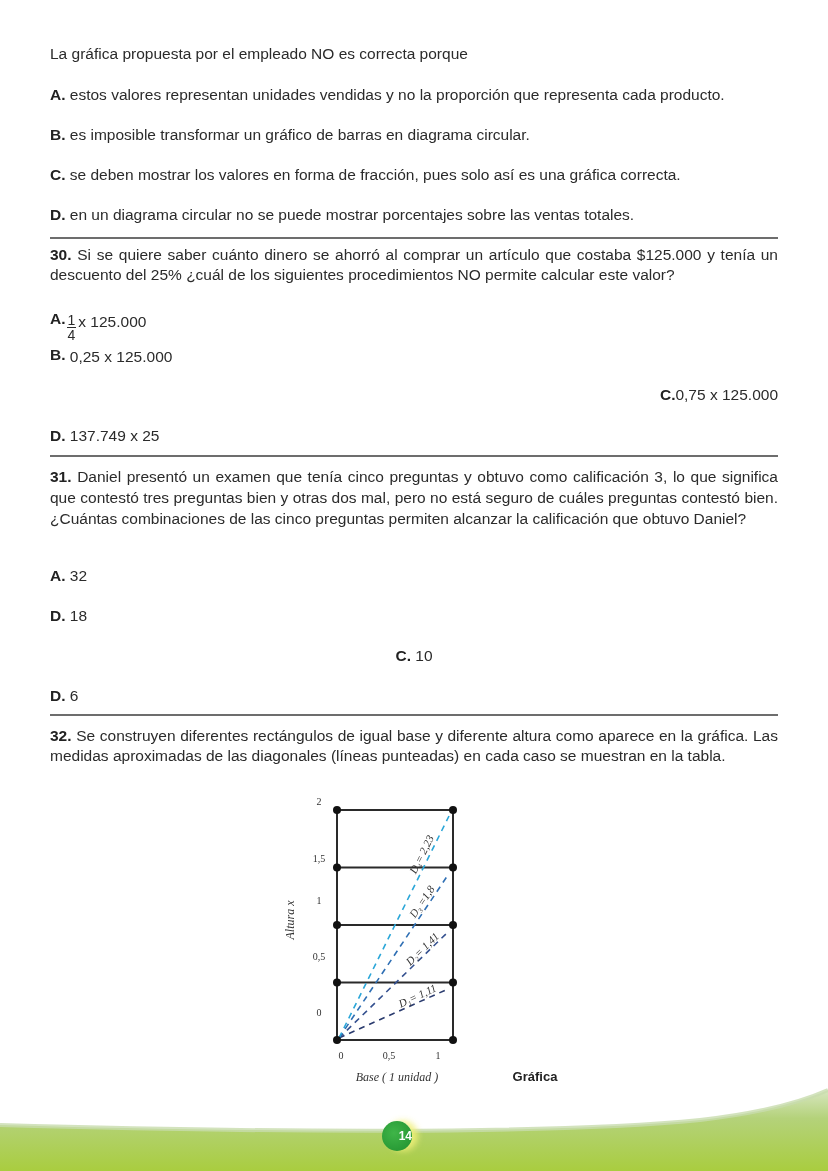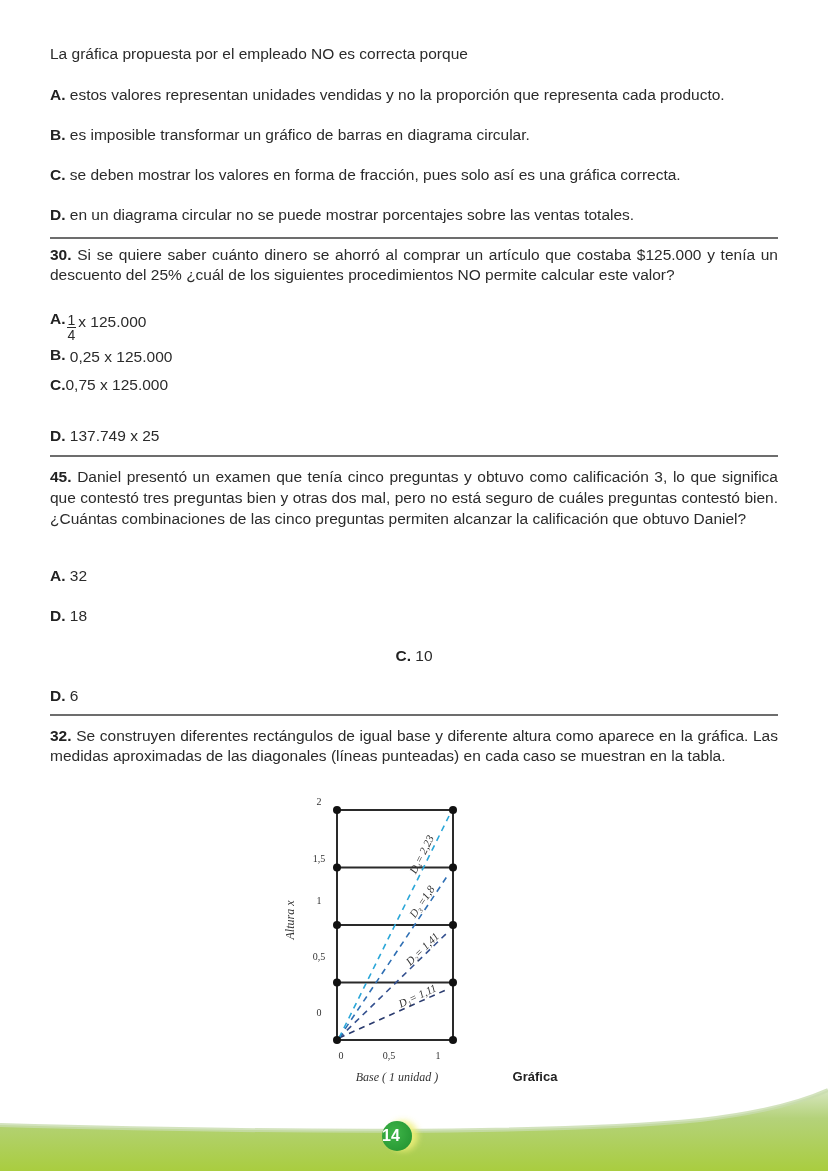--- a/index.html
+++ b/index.html
@@ -9,21 +9,21 @@
   .just { text-align: justify; }
   .b { font-weight: bold; color: #222; }
   .rule { position: absolute; left: 50px; width: 728px; height: 2px; background: #6d6d6d; }
   .frac { display: inline-block; vertical-align: middle; text-align: center; font-size: 14px; line-height: 14px; margin: 0 2px 0 1px; position: relative; top: 4px; }
   .frac span { display: block; }
   .frac .num { border-bottom: 1px solid #2b2b2b; padding: 0 1px; }
   svg text { font-family: "Liberation Serif", serif; }
   .footer { position: absolute; left: 0; top: 1080px; width: 828px; height: 91px; }
   .page-badge { position: absolute; left: 382px; top: 1121px; width: 30px; height: 30px; border-radius: 50%;
                 background: radial-gradient(circle at 40% 40%, #3fb548, #1f8f2e); color: #fff; font-weight: bold;
-                font-size: 16px; line-height: 30px; text-align: left; box-shadow: 6px 0 6px rgba(240,240,120,0.9); }
+                font-size: 12px; line-height: 30px; text-align: right; box-shadow: 6px 0 6px rgba(240,240,120,0.9); }
 </style>
 </head>
 <body>
 
 <p class="p" style="top:44px;">La gráfica propuesta por el empleado NO es correcta porque</p>
 
 <p class="p" style="top:85px;">
   <span class="b">A.</span>
   <span>estos valores representan unidades vendidas  y no la proporción que representa cada producto.</span>
 </p>
@@ -47,32 +47,32 @@
   <span>Si se quiere saber cuánto dinero se ahorró al comprar un artículo que costaba $125.000 y tenía un descuento del 25% ¿cuál de los siguientes procedimientos NO permite calcular este valor?</span>
 </p>
 
 <p class="p" style="top:309px;">
   <span class="b" style="position:relative;top:-4px;">A.</span><span class="frac"><span class="num">1</span><span class="den">4</span></span><span style="position:relative;top:-1px;">x 125.000</span>
 </p>
 <p class="p" style="top:347px;">
   <span class="b" style="position:relative;top:-2px;">B.</span>
   <span>0,25 x 125.000</span>
 </p>
-<p class="p" style="top:375px;">
+<p class="p" style="top:385px;text-align:right;">
   <span class="b">C.</span><span>0,75 x 125.000</span>
 </p>
 <p class="p" style="top:426px;">
   <span class="b">D.</span>
   <span>137.749 x 25</span>
 </p>
 
 <div class="rule" style="top:455px;"></div>
 
 <p class="p just" style="top:466px; line-height:21px;">
-  <span class="b">45.</span>
+  <span class="b">31.</span>
   <span>Daniel presentó un examen que tenía cinco preguntas y obtuvo como calificación 3, lo que significa que contestó tres preguntas bien y otras dos mal, pero no está seguro de cuáles preguntas contestó bien. ¿Cuántas combinaciones de las cinco preguntas permiten alcanzar la calificación que obtuvo Daniel?</span>
 </p>
 
 <p class="p" style="top:566px;">
   <span class="b">A.</span>
   <span>32</span>
 </p>
 <p class="p" style="top:606px;">
   <span class="b">D.</span>
   <span>18</span>

